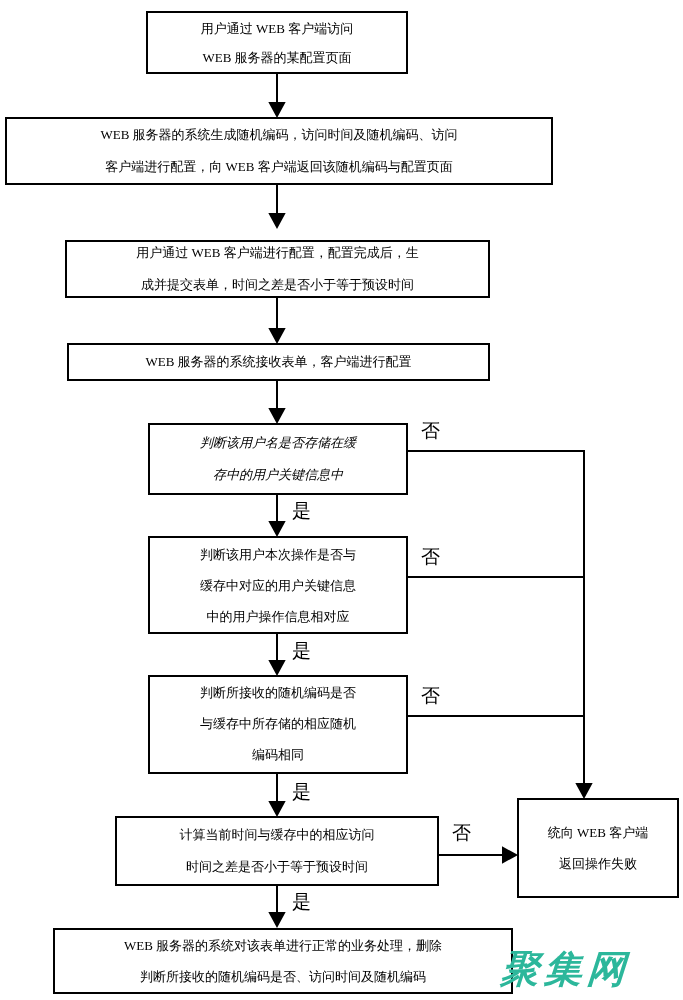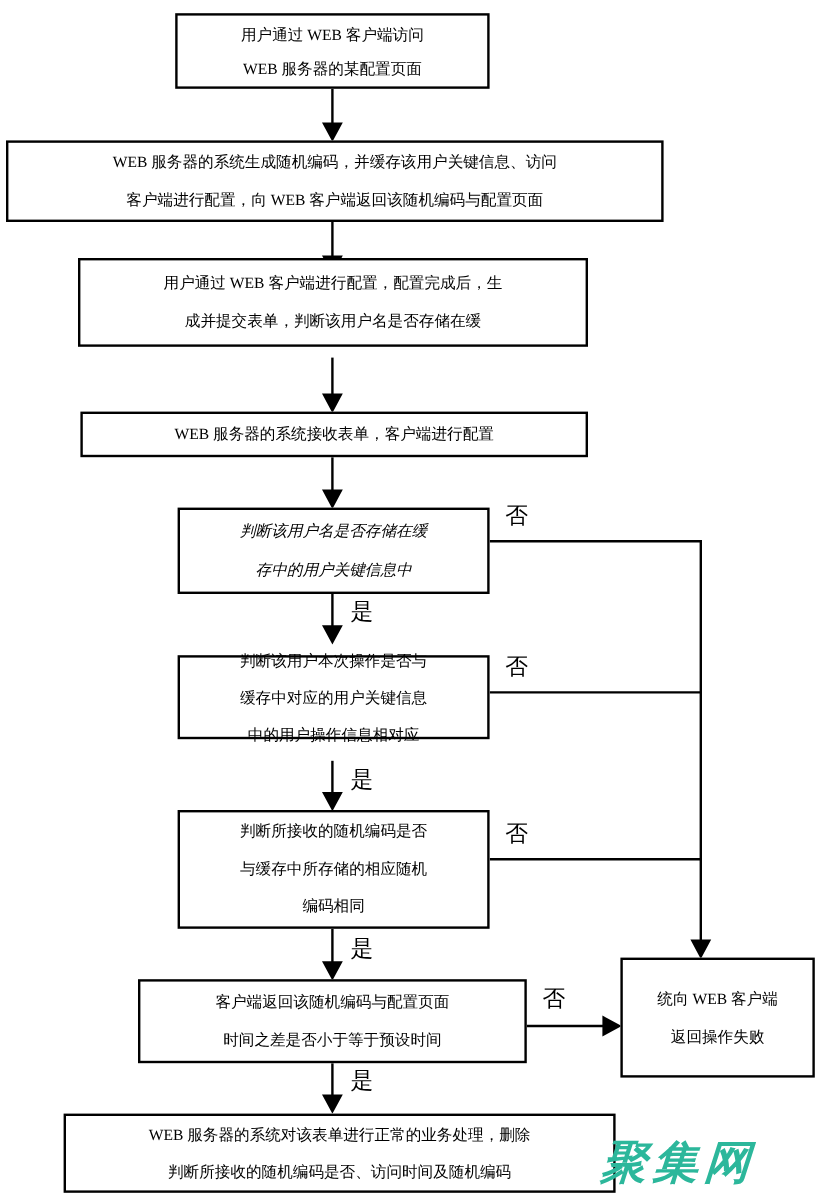--- a/index.html
+++ b/index.html
@@ -76,52 +76,52 @@
       <polygon points="503,848 503,862 516,855"></polygon>
     </g>
   </svg>
 
   <div class="node" style="left:146px;top:11px;width:262px;height:63px;line-height:29px;">
     <div class="tline">用户通过 WEB 客户端访问</div>
     <div class="tline">WEB 服务器的某配置页面</div>
   </div>
 
   <div class="node" style="left:5px;top:117px;width:548px;height:68px;line-height:32px;">
-    <div class="tline">WEB 服务器的系统生成随机编码，并缓存该用户关键信息、访问</div>
+    <div class="tline">WEB 服务器的系统生成随机编码，访问时间及随机编码、访问</div>
     <div class="tline">客户端进行配置，向 WEB 客户端返回该随机编码与配置页面</div>
   </div>
 
-  <div class="node" style="left:65px;top:215px;width:425px;height:74px;line-height:32px;text-align:center;">
+  <div class="node" style="left:65px;top:240px;width:425px;height:58px;line-height:32px;text-align:center;">
     <div class="tline">用户通过 WEB 客户端进行配置，配置完成后，生</div>
-    <div class="tline">成并提交表单，判断该用户名是否存储在缓</div>
+    <div class="tline">成并提交表单，时间之差是否小于等于预设时间</div>
   </div>
 
   <div class="node" style="left:67px;top:343px;width:423px;height:38px;">
     <div class="tline">WEB 服务器的系统接收表单，客户端进行配置</div>
   </div>
 
   <div class="node" style="left:148px;top:423px;width:260px;height:72px;line-height:32px;font-style:italic;">
     <div class="tline">判断该用户名是否存储在缓</div>
     <div class="tline">存中的用户关键信息中</div>
   </div>
 
-  <div class="node" style="left:148px;top:536px;width:260px;height:70px;line-height:31px;margin-top:10px;">
+  <div class="node" style="left:148px;top:536px;width:260px;height:98px;line-height:31px;">
     <div class="tline">判断该用户本次操作是否与</div>
     <div class="tline">缓存中对应的用户关键信息</div>
     <div class="tline">中的用户操作信息相对应</div>
   </div>
 
   <div class="node" style="left:148px;top:675px;width:260px;height:99px;line-height:31px;font-family:Liberation Mono, monospace;">
     <div class="tline">判断所接收的随机编码是否</div>
     <div class="tline">与缓存中所存储的相应随机</div>
     <div class="tline">编码相同</div>
   </div>
 
   <div class="node" style="left:115px;top:816px;width:324px;height:70px;line-height:32px;">
-    <div class="tline">客户端返回该随机编码与配置页面</div>
+    <div class="tline">计算当前时间与缓存中的相应访问</div>
     <div class="tline">时间之差是否小于等于预设时间</div>
   </div>
 
   <div class="node" style="left:53px;top:928px;width:460px;height:66px;line-height:31px;">
     <div class="tline">WEB 服务器的系统对该表单进行正常的业务处理，删除</div>
     <div class="tline">判断所接收的随机编码是否、访问时间及随机编码</div>
   </div>
 
   <div class="node" style="left:517px;top:798px;width:162px;height:100px;line-height:31px;">
     <div class="tline">统向 WEB 客户端</div>

